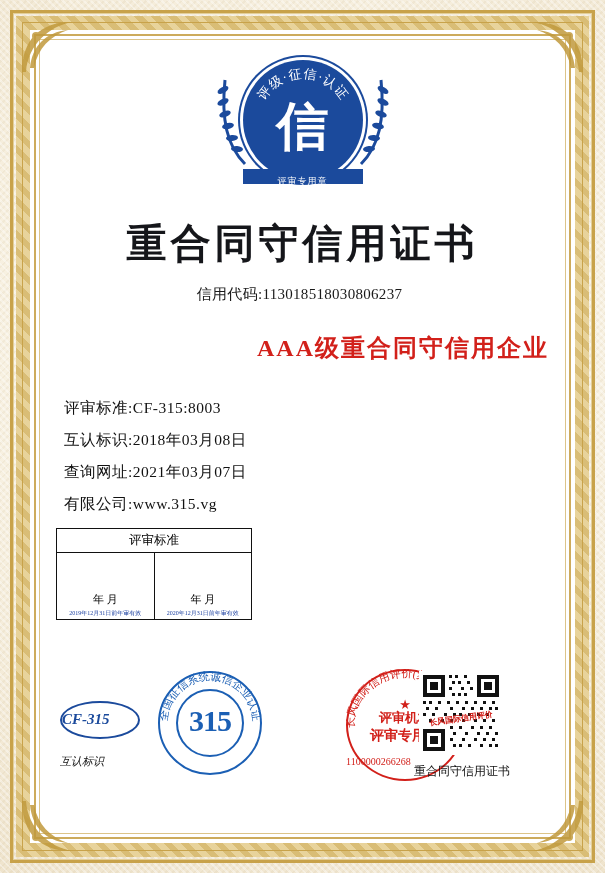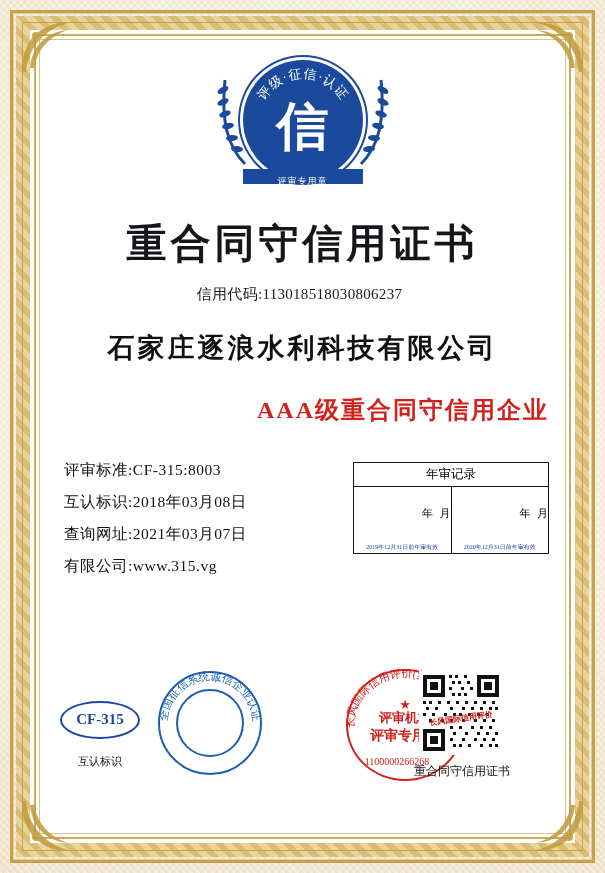--- a/index.html
+++ b/index.html
@@ -112,20 +112,21 @@
     font-weight:bold;
     color:#d2201a;
     letter-spacing:2px;
     margin-top:28px;
   }
 
   .mid{
     display:flex;
     margin-top:34px;
     align-items:flex-start;
+    flex-direction:column;
   }
   .fields{flex:1;padding-left:8px;}
   .field{
     font-size:15.5px;
     color:#111;
     margin-bottom:11px;
     letter-spacing:.5px;
   }
   .annual{
     width:194px;margin-top:2px;
@@ -133,33 +134,33 @@
   }
   .annual .ahead{
     text-align:center;font-size:12.5px;padding:3px 0 3px;border-bottom:1.5px solid #111;
   }
   .annual .abody{display:flex;height:66px;}
   .annual .acell{
     flex:1;position:relative;
   }
   .annual .acell + .acell{border-left:1.5px solid #111;}
   .annual .ym{
-    position:absolute;left:0;right:0;bottom:32px;text-align:right;font-size:11px;font-family:Liberation Mono, monospace;
+    position:absolute;left:0;right:0;bottom:12px;text-align:center;font-size:11px;
   }
   .annual .note{
     position:absolute;left:0;right:0;bottom:1px;text-align:center;font-size:6px;color:#1b3fa0;
     white-space:nowrap;
   }
 
   
   .bottom{
     position:absolute;left:0;right:0;bottom:4px;height:150px;
   }
   .badge-cf{
-    position:absolute;left:4px;top:34px;width:80px;text-align:center;
+    position:absolute;left:4px;top:34px;width:80px;font-style:italic;
   }
   .badge-cf .oval{
     width:76px;height:34px;border:2px solid #1b4a9c;border-radius:50%;
     color:#1b4a9c;font-size:15px;font-weight:bold;line-height:32px;
     background:rgba(255,255,255,.4);
   }
   .badge-cf .cap{font-size:11px;color:#111;margin-top:15px;}
 
   .seal-blue{
     position:absolute;left:102px;top:4px;width:104px;height:104px;
@@ -185,21 +186,21 @@
     position:absolute;left:50%;top:28px;transform:translateX(-50%);
     color:#d2201a;font-size:13px;
   }
   .seal-red .l1{
     position:absolute;left:0;right:0;top:40px;text-align:center;color:#d2201a;font-size:13px;font-weight:bold;
   }
   .seal-red .l2{
     position:absolute;left:0;right:0;top:58px;text-align:center;color:#d2201a;font-size:14px;font-weight:bold;
   }
   .seal-red .l3{
-    position:absolute;left:0;right:16px;bottom:14px;text-align:center;color:#d2201a;font-size:10px;
+    position:absolute;left:0;right:16px;bottom:14px;text-align:left;color:#d2201a;font-size:10px;
   }
 
   .qr{
     position:absolute;right:46px;top:4px;width:84px;height:84px;
     background:#fff;
   }
   .qr-cap{
     position:absolute;right:12px;top:96px;width:150px;text-align:center;font-size:12px;color:#111;
   }
   .qr-stamp{
@@ -287,34 +288,33 @@
       <div class="sub-bar"></div>
       <div class="sub">评审专用章</div>
     </div>
 
     <div class="title">重合同守信用证书</div>
 
     <div class="code-row">
       <span>信用代码:</span><span>113018518030806237</span>
     </div>
 
-    <div class="company">石家庄逐浪水利科技有限公司</div>
 
     <div class="grade">AAA级重合同守信用企业</div>
 
     <div class="mid">
       <div class="fields">
         <div class="field">评审标准:CF-315:8003</div>
         <div class="field">互认标识:2018年03月08日</div>
         <div class="field">查询网址:2021年03月07日</div>
         <div class="field">有限公司:www.315.vg</div>
       </div>
 
       <div class="annual">
-        <div class="ahead">年审记录</div>
+        <div class="ahead">评审标准</div>
         <div class="abody">
           <div class="acell">
             <div class="ym">年 月</div>
             <div class="note">2019年12月31日前年审有效</div>
           </div>
           <div class="acell">
             <div class="ym">年 月</div>
             <div class="note">2020年12月31日前年审有效</div>
           </div>
         </div>
@@ -332,20 +332,21 @@
         <div class="o"></div>
         <div class="i"></div>
         <svg viewBox="0 0 104 104" style="position:absolute;left:0;top:0;width:104px;height:104px;">
           <defs>
               <path id="bring" d="M9,52 A43,43 0 1 1 95,52 A43,43 0 1 1 9,52"></path>
             </defs>
           <text font-size="11" fill="#1b5fb4" font-family="Liberation Serif, serif">
             <textPath href="#bring" startOffset="25%" text-anchor="middle">全国征信系统诚信企业认证</textPath>
           </text>
         </svg>
+        <div class="n">315</div>
       </div>
 
       <div class="seal-red">
         <div class="o"></div>
         <svg viewBox="0 0 118 112" style="position:absolute;left:0;top:0;width:118px;height:112px;">
           <defs>
               <path id="rring" d="M8,56 A51,48 0 1 1 110,56 A51,48 0 1 1 8,56"></path>
             </defs>
           <text font-size="11" fill="#d2201a" font-family="Liberation Serif, serif">
             <textPath href="#rring" startOffset="25%" text-anchor="middle">长风国际信用评价(集团)有限公司</textPath>

